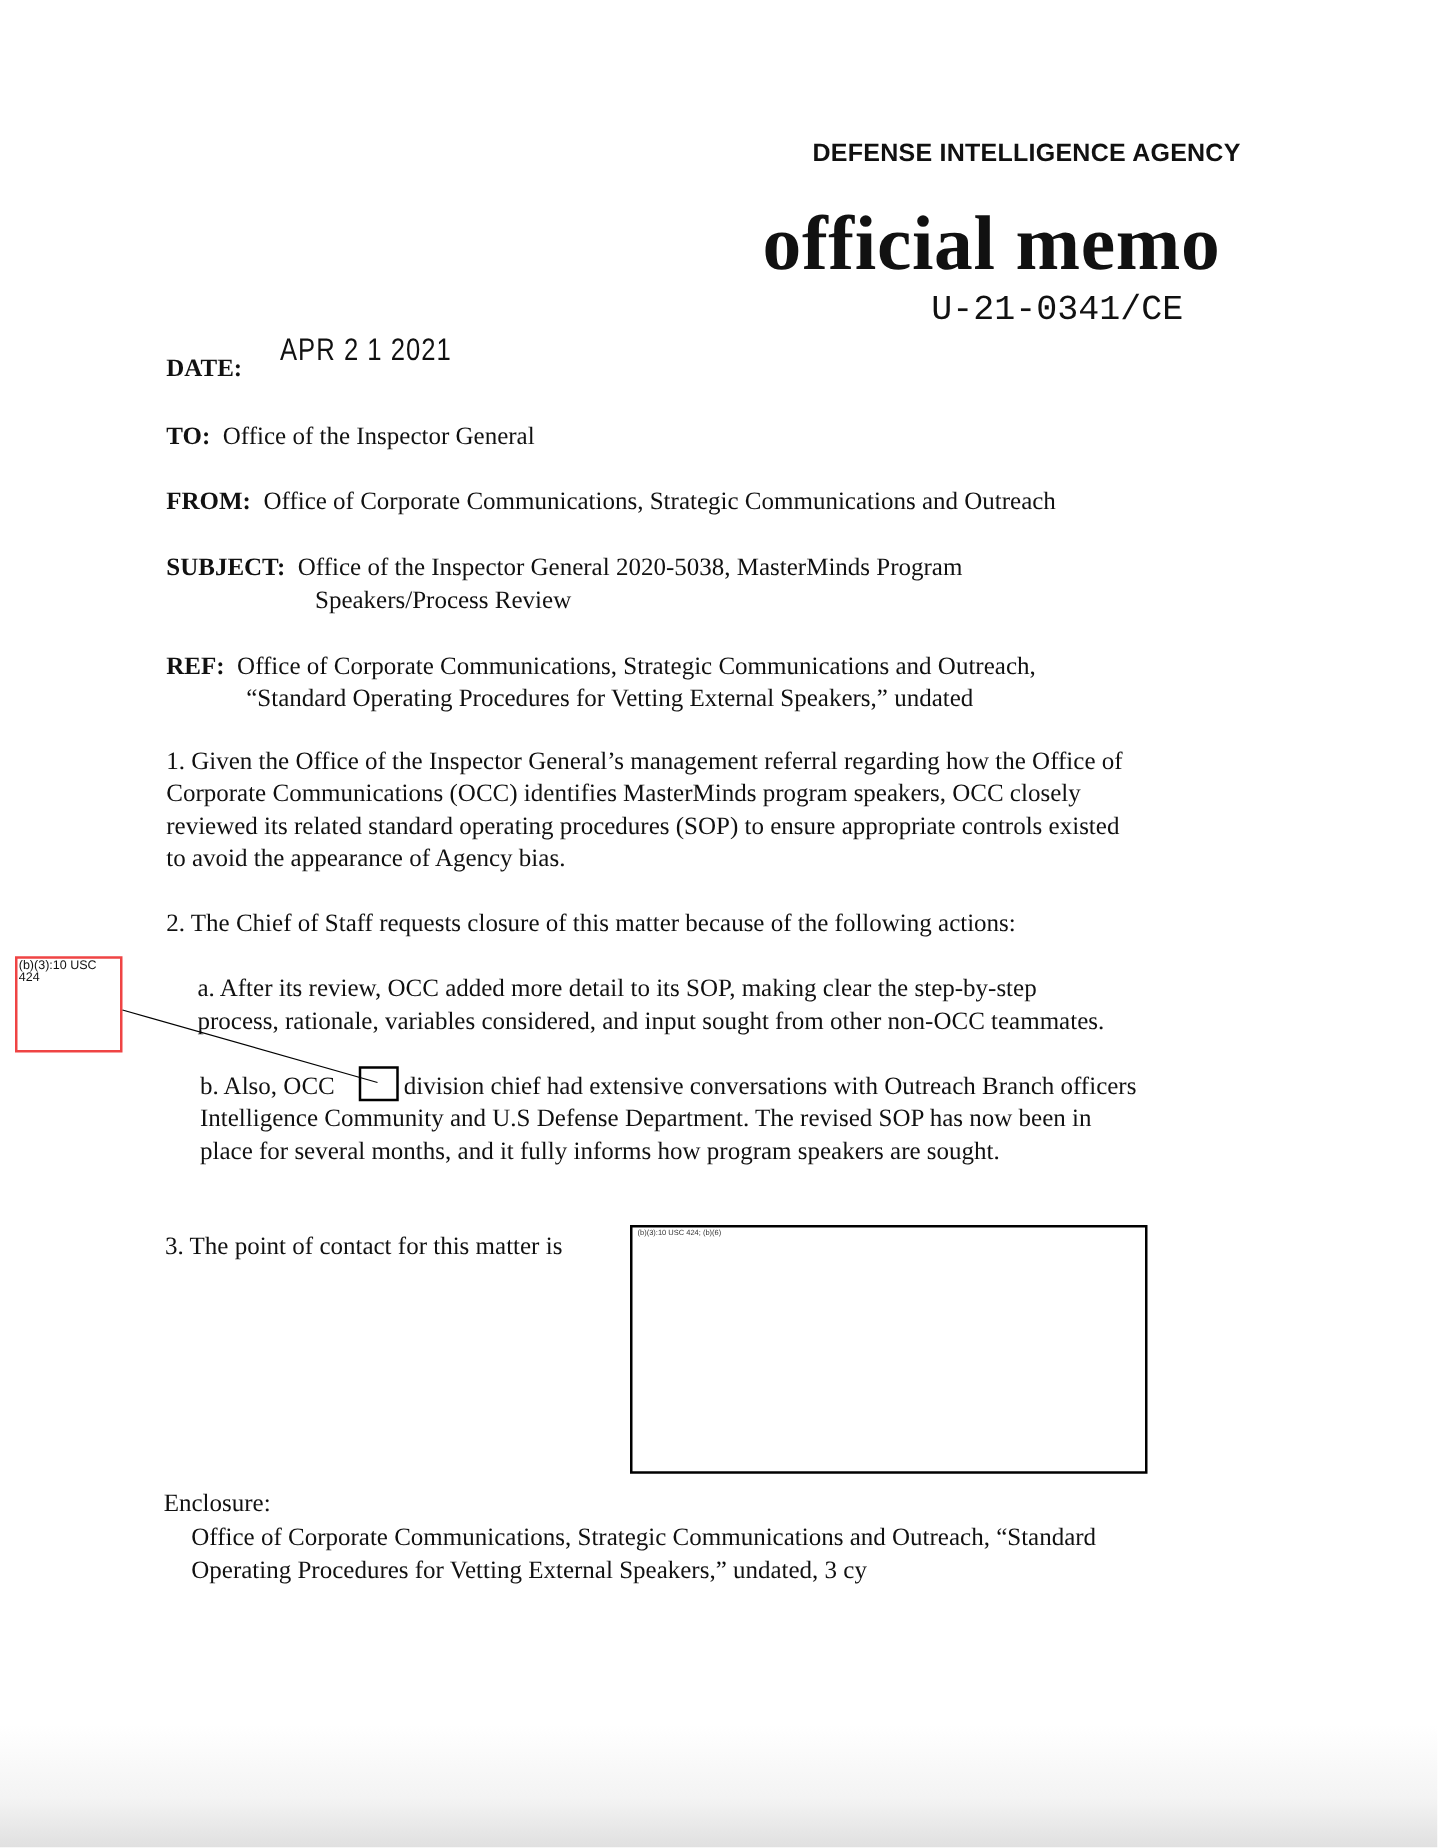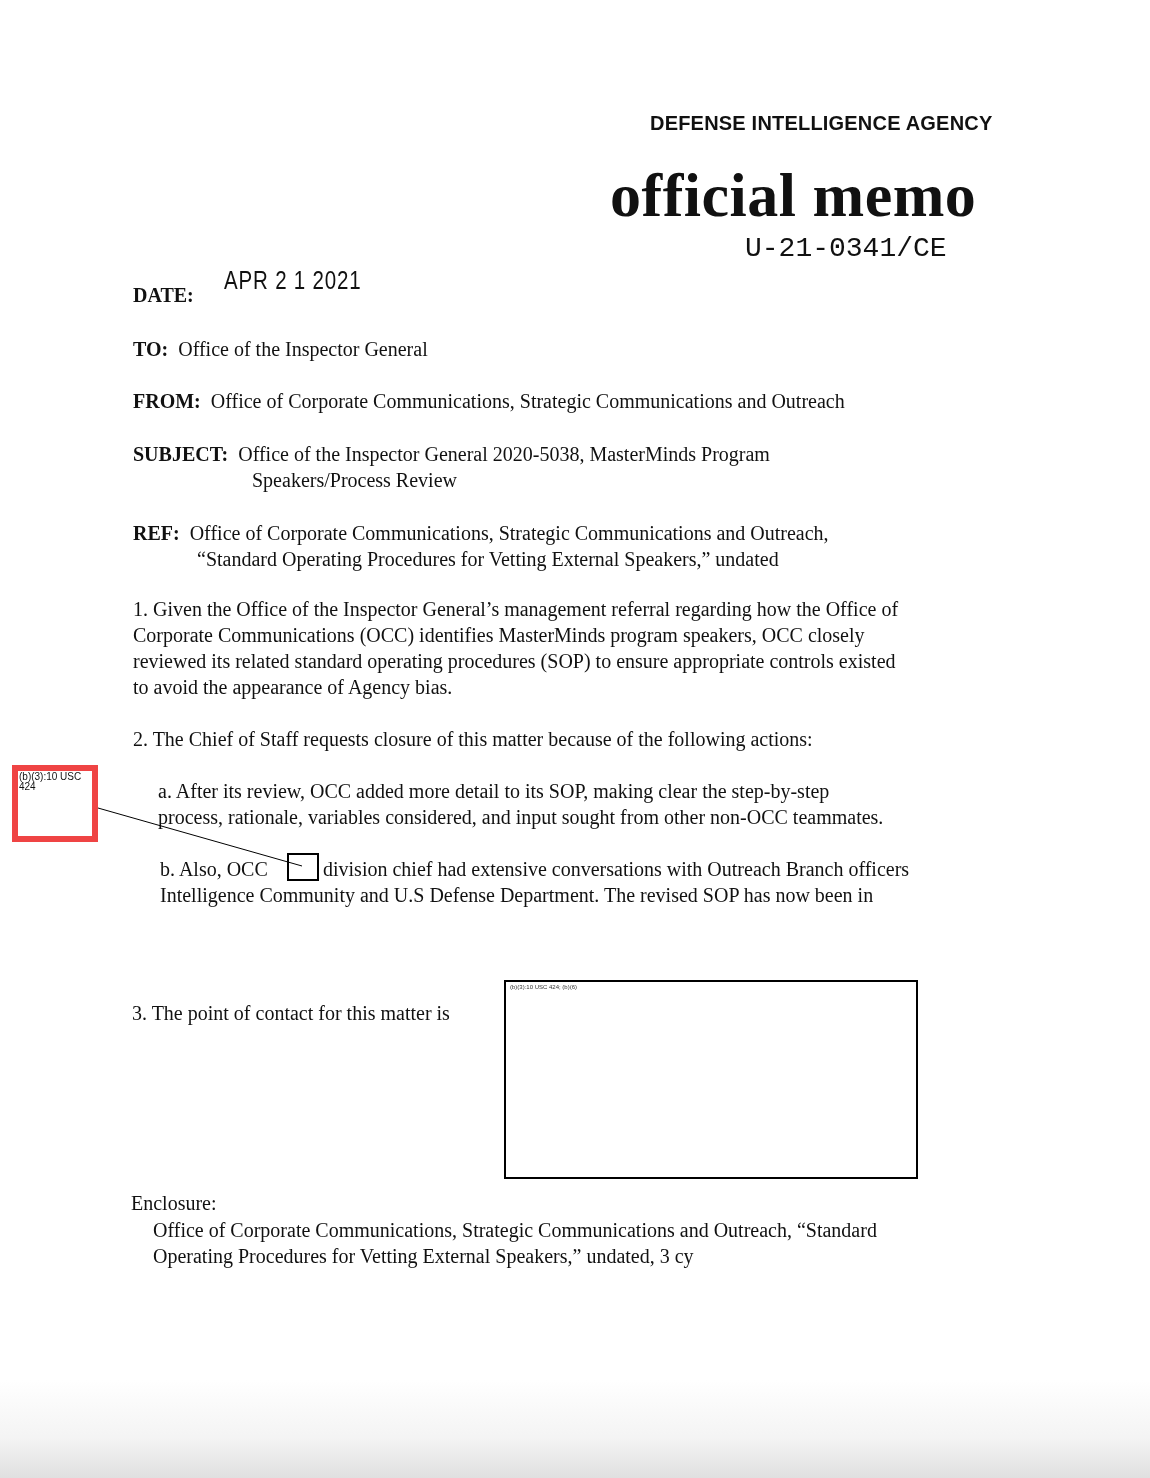--- a/index.html
+++ b/index.html
@@ -24,21 +24,21 @@
   .memo-number { left: 745px; top: 233px; font-size: 28px; white-space: nowrap; font-family: Liberation Mono, monospace; }
   .line { font-size: 20px; line-height: 26px; white-space: nowrap; }
   .label { font-weight: bold; }
   .date-label { left: 133px; top: 284px; font-weight: bold; font-size: 20px; }
   .date-stamp {
     left: 224px; top: 266px; font-family: "Liberation Sans", "DejaVu Sans", sans-serif;
     font-size: 25px; letter-spacing: 1px; white-space: nowrap;
     transform: scaleX(0.82); transform-origin: left center;
   }
   .redact-small-label {
-    left: 12px; top: 765px; width: 86px; height: 77px; border: 6px solid #ef4444;
+    left: 12px; top: 765px; width: 86px; height: 77px; border: 2px solid #ef4444;
     font-family: "Liberation Sans", "DejaVu Sans", sans-serif; font-size: 10px; line-height: 10px;
     padding: 1px; box-sizing: border-box;
   }
   .redact-inline {
     left: 287px; top: 853px; width: 32px; height: 28px; border: 2px solid #000; box-sizing: border-box;
   }
   .redact-poc {
     left: 504px; top: 980px; width: 414px; height: 199px; border: 2px solid #000; box-sizing: border-box;
     font-family: "Liberation Sans", "DejaVu Sans", sans-serif; font-size: 6px; line-height: 7px; padding: 2px 4px; color: #333;
   }
@@ -87,23 +87,24 @@
 
 <div class="abs" style="left:158px; top:778px;">
   <div class="line">a.  After its review, OCC added more detail to its SOP, making clear the step-by-step</div>
   <div class="line">process, rationale, variables considered, and input sought from other non-OCC teammates.</div>
 </div>
 
 <div class="abs line" style="left:160px; top:856px;">b.  Also, OCC</div>
 <div class="abs line" style="left:323px; top:856px;">division chief had extensive conversations with Outreach Branch officers</div>
 <div class="abs" style="left:160px; top:882px;">
   <div class="line">Intelligence Community and U.S Defense Department.  The revised SOP has now been in</div>
+  <div class="line">place for several months, and it fully informs how program speakers are sought.</div>
 </div>
 
-<div class="abs line" style="left:132px; top:984px;margin-top:16px;">3.  The point of contact for this matter is</div>
+<div class="abs line" style="left:132px; top:984px;">3.  The point of contact for this matter is</div>
 
 <div class="abs redact-small-label">
   <div>(b)(3):10 USC</div>
   <div>424</div>
 </div>
 <div class="abs redact-inline"></div>
 <div class="abs redact-poc">
   <span>(b)(3):10 USC 424; (b)(6)</span>
 </div>
 

